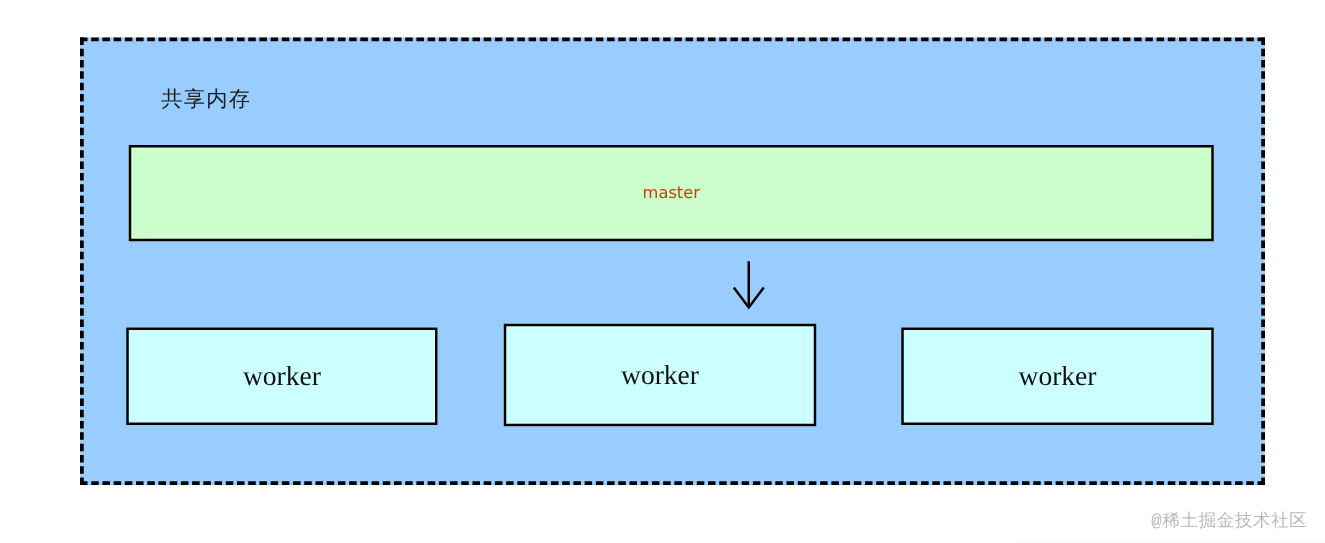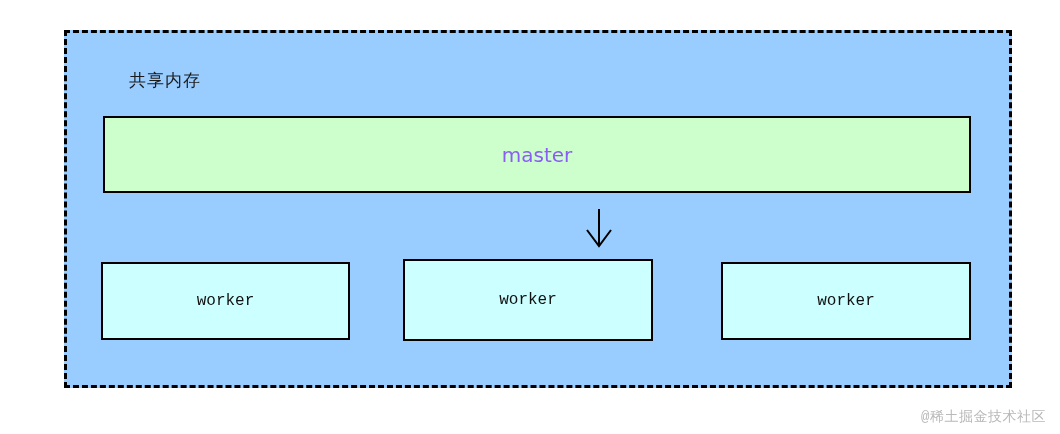--- a/index.html
+++ b/index.html
@@ -57,22 +57,22 @@
     width: 868px;
     height: 77px;
     background: #ccffcc;
     border: 2px solid #000000;
     box-sizing: border-box;
     display: flex;
     align-items: center;
     justify-content: center;
   }
   .master-label {
-    font-size: 20px;
-    color: #8b5cf6;
+    font-size: 13px;
+    color: #c2410c;
     font-family: "DejaVu Sans", "Liberation Sans", sans-serif;
   }
 
   
   .flow-arrow {
     position: absolute;
     left: 502px;
     top: 175px;
     width: 60px;
     height: 40px;
@@ -90,23 +90,23 @@
   .worker-box {
     position: absolute;
     background: #ccffff;
     border: 2px solid #000000;
     box-sizing: border-box;
     display: flex;
     align-items: center;
     justify-content: center;
   }
   .worker-label {
-    font-size: 16px;
+    font-size: 22px;
     color: #111111;
-    font-family: Liberation Mono, monospace;
+    font-family: Liberation Serif, serif;
     text-align: center;
   }
 
   .worker-0 { left: 34px;  top: 229px; width: 249px; height: 78px; }
   .worker-1 { left: 336px; top: 226px; width: 250px; height: 82px; }
   .worker-2 { left: 654px; top: 229px; width: 250px; height: 78px; }
 
   
   .watermark {
     position: absolute;

